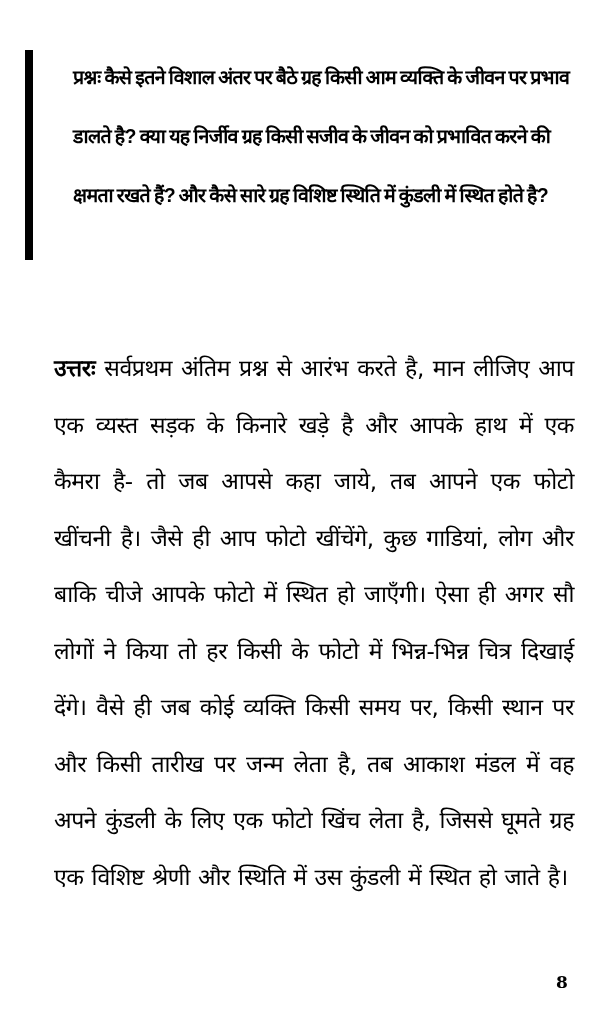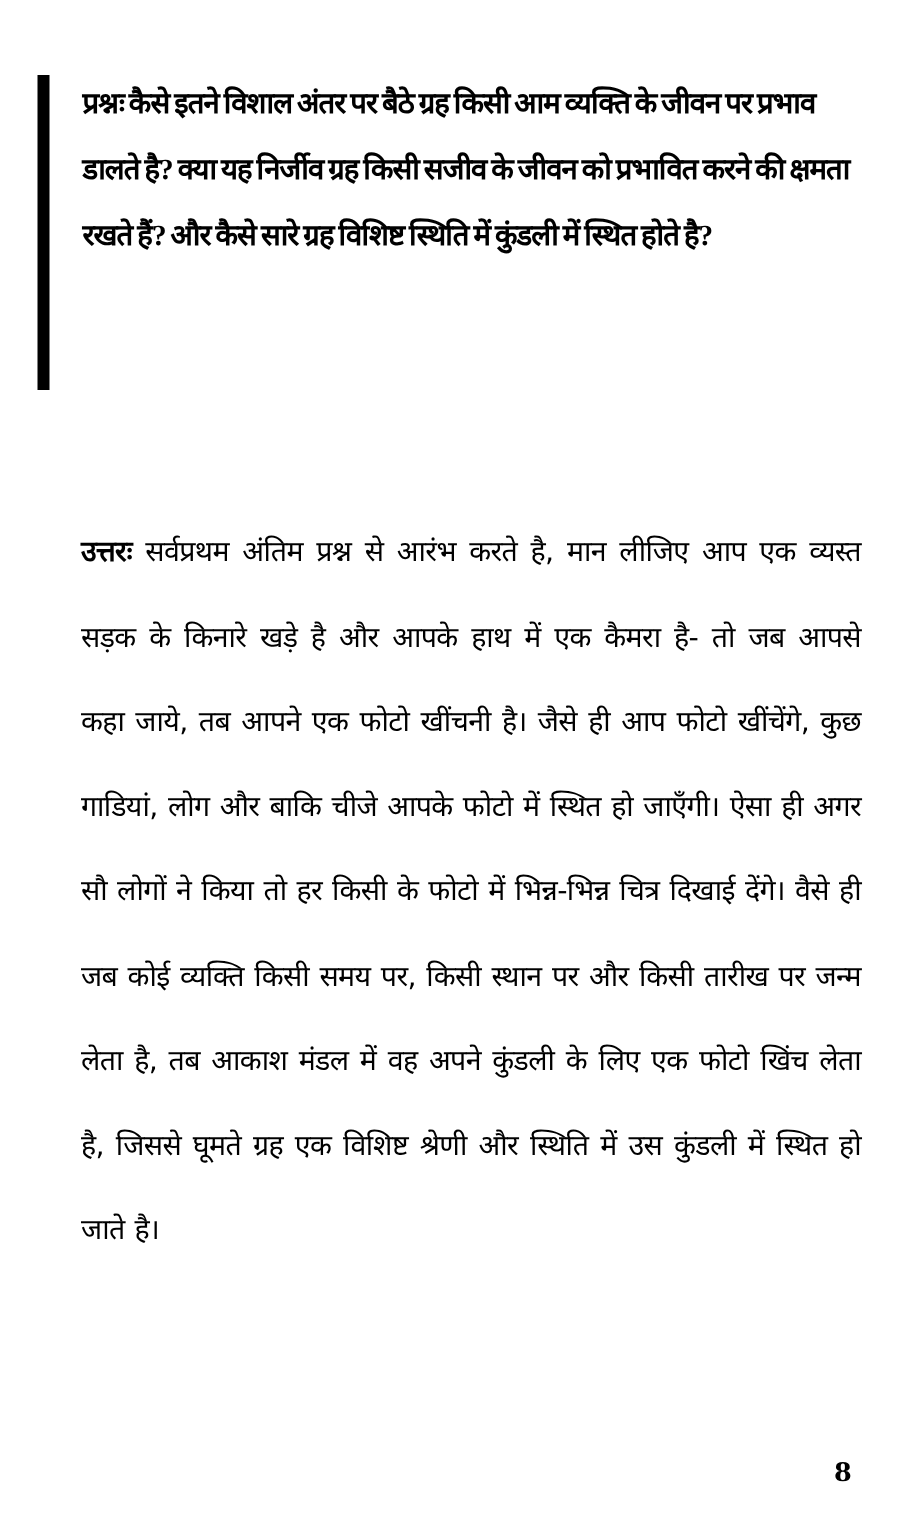--- a/index.html
+++ b/index.html
@@ -25,39 +25,39 @@
     .quote-bar {
       position: absolute;
       left: 0;
       top: 0;
       width: 8px;
       height: 210px;
       background: #000000;
     }
     .question-text {
       position: absolute;
-      left: 30px;
+      left: 48px;
       top: -2px;
       width: 520px;
-      font-family: Liberation Serif, serif;
+      font-family: Liberation Sans, sans-serif;
       font-weight: bold;
       font-size: 19.5px;
-      line-height: 44px;
+      line-height: 59px;
       letter-spacing: -0.6px;
       word-spacing: -1px;
     }
     .answer-block {
       position: absolute;
       left: 54px;
       top: 340px;
       width: 520px;
     }
     .answer-text {
       font-family: "DejaVu Sans", sans-serif;
-      font-size: 19px;
+      font-size: 23px;
       line-height: 56.5px;
       text-align: justify;
       letter-spacing: -0.4px;
       word-spacing: 1px;
     }
     .answer-label {
       font-weight: bold;
     }
     .page-number {
       position: absolute;

